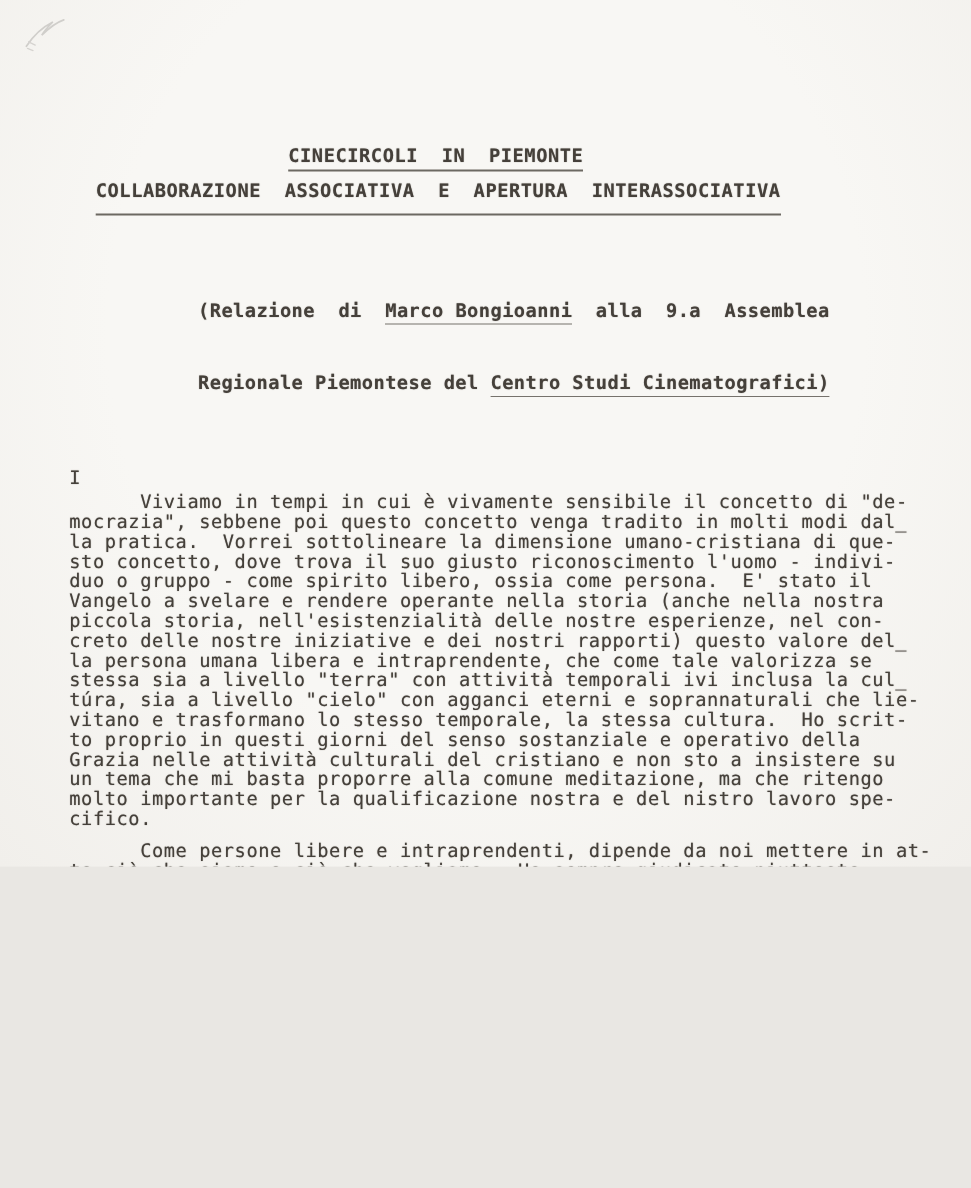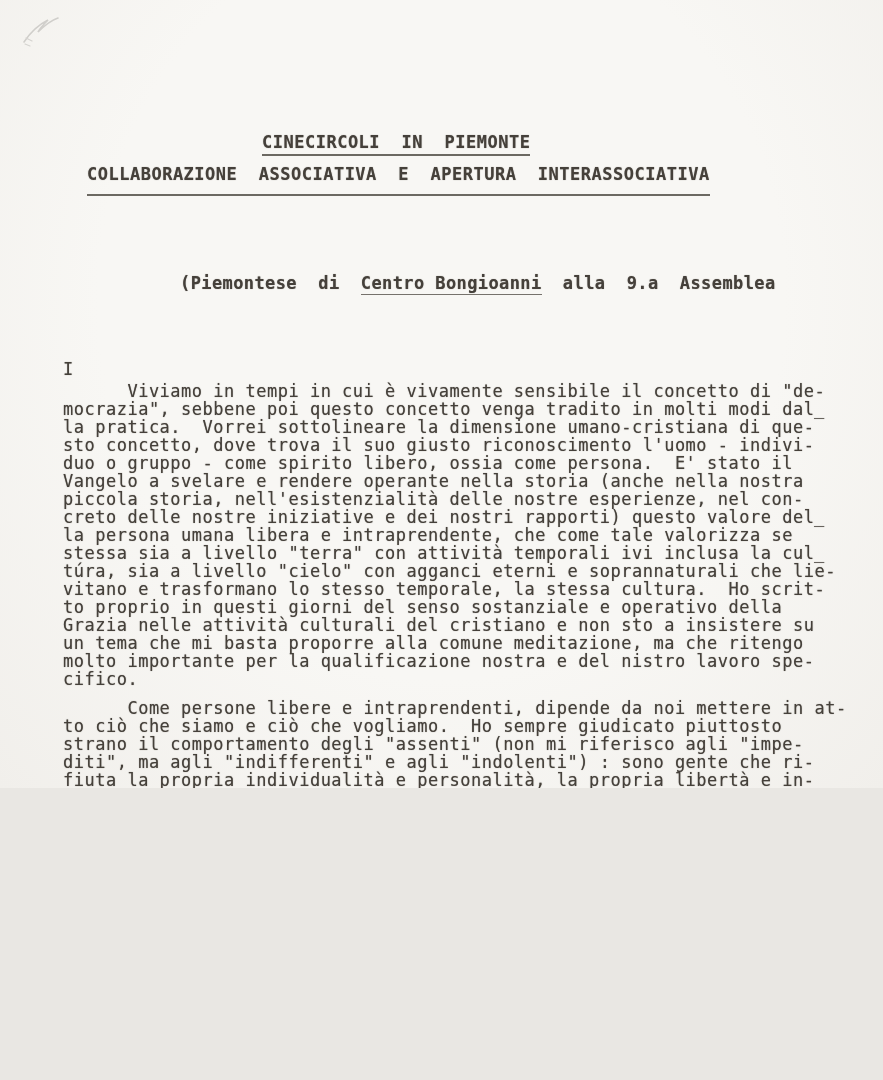--- a/index.html
+++ b/index.html
@@ -90,21 +90,22 @@
     <path d="M12 30 L 18 33 M11 36 L 16 38" fill="none" stroke="#bcbab6" stroke-width="1.2" stroke-linecap="round"></path>
   </svg>
 
   <span class="title-1 ink block" style="display:inline-block;">CINECIRCOLI  IN  PIEMONTE</span>
 
   <br>
 
   <span class="title-2 ink">COLLABORAZIONE  ASSOCIATIVA  E  APERTURA  INTERASSOCIATIVA</span>
 
   <div class="subtitle-block ink">
-    <div><span>(Piemontese  di  </span><span class="u">Centro Bongioanni</span><span>  alla  9.a  Assemblea</span></div>
+    <div><span>(Relazione  di  </span><span class="u">Marco Bongioanni</span><span>  alla  9.a  Assemblea</span></div>
+    <div><span>Regionale Piemontese del </span><span class="u">Centro Studi Cinematografici)</span></div>
   </div>
 
   <div class="section-marker ink">I</div>
 
   <div class="para ink">      Viviamo in tempi in cui è vivamente sensibile il concetto di "de-
 mocrazia", sebbene poi questo concetto venga tradito in molti modi dal̲
 la pratica.  Vorrei sottolineare la dimensione umano-cristiana di que-
 sto concetto, dove trova il suo giusto riconoscimento l'uomo - indivi-
 duo o gruppo - come spirito libero, ossia come persona.  E' stato il
 Vangelo a svelare e rendere operante nella storia (anche nella nostra

